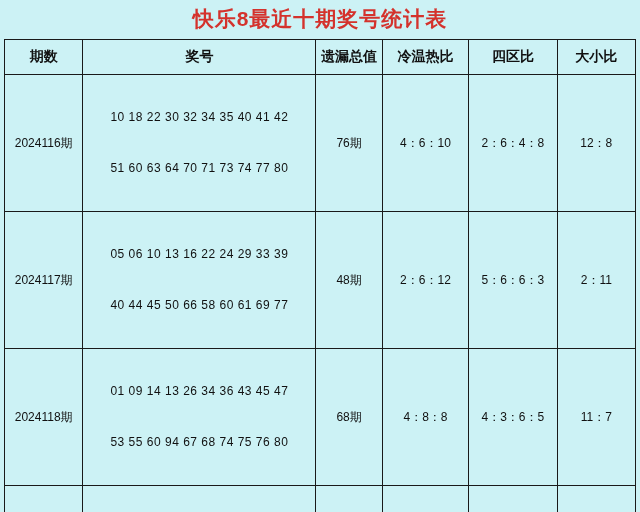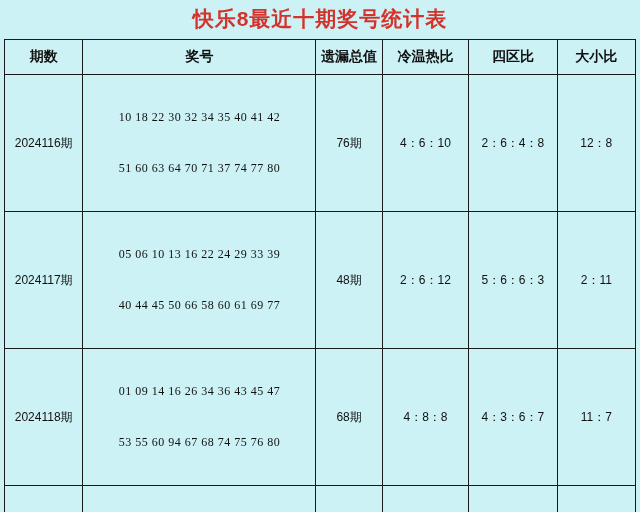--- a/index.html
+++ b/index.html
@@ -55,21 +55,21 @@
   .col-miss  { width: 66px; }
   .col-hot   { width: 86px; }
   .col-zone  { width: 88px; }
   .col-size  { width: 78px; }
 
   td.issue {
     font-size: 12.5px;
     color: #111;
   }
   td.nums {
-    font-family: Liberation Serif, serif;
+    font-family: Liberation Sans, sans-serif;
     font-size: 12.5px;
     line-height: 17px;
     letter-spacing: 0.5px;
     padding: 3px 4px;
     white-space: pre;
     text-align: center;
   }
   td.cell {
     font-size: 12.5px;
   }
@@ -99,47 +99,47 @@
         <th>冷温热比</th>
         <th>四区比</th>
         <th>大小比</th>
       </tr>
     </thead>
     <tbody>
       <tr class="data-row">
         <td class="issue">2024116期</td>
         <td class="nums">
           <span class="nums-line">10 18 22 30 32 34 35 40 41 42</span>
-          <span class="nums-line">51 60 63 64 70 71 37 74 77 80</span>
+          <span class="nums-line">51 60 63 64 70 71 73 74 77 80</span>
         </td>
         <td class="cell">76期</td>
         <td class="cell">4：6：10</td>
         <td class="cell">2：6：4：8</td>
         <td class="cell">12：8</td>
       </tr>
       <tr class="data-row">
         <td class="issue">2024117期</td>
         <td class="nums">
           <span class="nums-line">05 06 10 13 16 22 24 29 33 39</span>
           <span class="nums-line">40 44 45 50 66 58 60 61 69 77</span>
         </td>
         <td class="cell">48期</td>
         <td class="cell">2：6：12</td>
         <td class="cell">5：6：6：3</td>
         <td class="cell">2：11</td>
       </tr>
       <tr class="data-row">
         <td class="issue">2024118期</td>
         <td class="nums">
-          <span class="nums-line">01 09 14 16 26 34 36 43 45 47</span>
+          <span class="nums-line">01 09 14 13 26 34 36 43 45 47</span>
           <span class="nums-line">53 55 60 94 67 68 74 75 76 80</span>
         </td>
         <td class="cell">68期</td>
         <td class="cell">4：8：8</td>
-        <td class="cell">4：3：6：7</td>
+        <td class="cell">4：3：6：5</td>
         <td class="cell">11：7</td>
       </tr>
       <tr class="data-row">
         <td class="issue">2024119期</td>
         <td class="nums">
           
           
         </td>
         <td class="cell">52期</td>
         <td class="cell">2：6：12</td>

